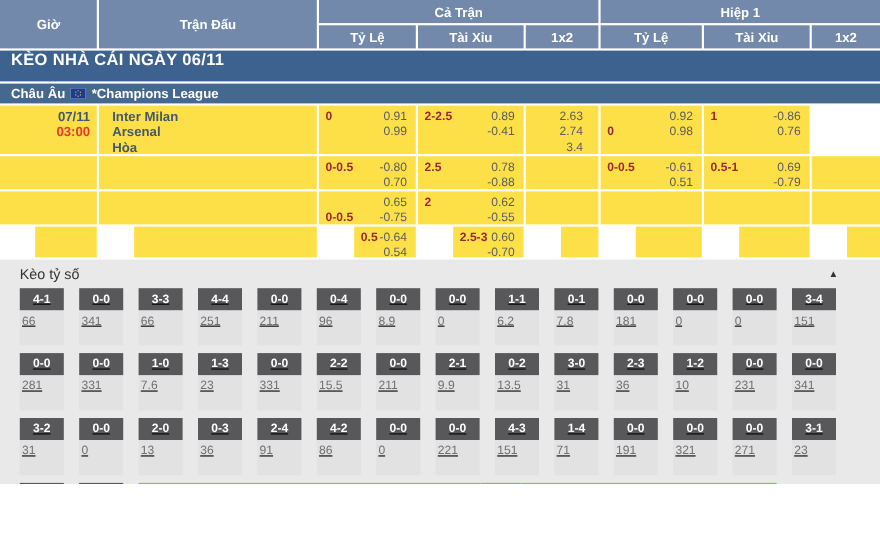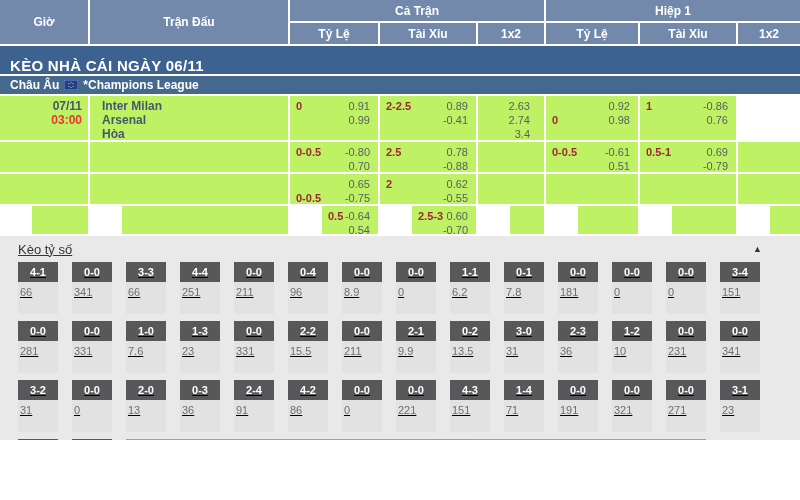--- a/index.html
+++ b/index.html
@@ -9,47 +9,47 @@
 
   
   .grid { display:grid; grid-template-columns:88px 198px 88px 96px 66px 92px 96px 62px; gap:2px; background:#fff; }
 
   
   .hdr { grid-template-rows:21px 21px; margin-bottom:2px; }
   .hc { background:#7289ac; color:#fff; font-size:12px; font-weight:bold;
         display:flex; align-items:center; justify-content:center; }
 
   
-  .band { background:#3d6290; color:#fff; height:28px; display:flex; align-items:flex-end;
+  .band { background:#3d6290; color:#fff; height:28px; display:flex; align-items:flex-start;
           padding-left:10px; font-size:15px; font-weight:bold; margin-bottom:2px; letter-spacing:.3px; }
   .league { background:#45688e; color:#fff; height:18px; display:flex; align-items:center;
             padding-left:10px; font-size:12px; font-weight:bold; margin-bottom:2px; gap:5px; }
   .flag { width:14px; height:10px; display:inline-block; }
 
   
   .orow { margin-bottom:2px; }
-  .cell { background:#bef264; overflow:hidden; }
+  .cell { background:#fde047; overflow:hidden; }
   .orow0 .cell { height:44px; } .orow1 .cell { height:30px; }
   .orow2 .cell { height:30px; } .orow3 .cell { height:28px;margin-left:32px; }
   .time-cell { text-align:right; padding:3px 6px 0 0; line-height:14px; }
   .date { color:#44586b; font-size:12px; font-weight:bold; }
   .time { color:#e8382f; font-size:12px; font-weight:bold; }
   .match-cell { padding:3px 0 12px 12px; line-height:14px; }
   .team { color:#44586b; font-size:12px; font-weight:bold; }
   .odds-cell { padding-top:3px; }
   .oline { display:flex; justify-content:space-between; padding:0 8px 0 6px; line-height:14px; }
   .hdp { color:#9e2533; font-size:11px; font-weight:bold; }
   .odd { color:#595d61; font-size:11px; }
   .x2line { text-align:right; padding-right:14px; font-size:11px; color:#595d61; line-height:14px; }
 
   
   .score-section { position:relative; background:#e9e9e9; height:266px; overflow:hidden; }
   .score-head { height:26px; display:flex; align-items:center; justify-content:space-between;
                 padding:0 38px 0 18px; }
-  .score-title { font-size:13px; color:#333;text-decoration:underline; }
+  .score-title { font-size:13px; color:#333; }
   .collapse { font-size:9px; color:#333; cursor:pointer; }
   .tile-row { display:flex; gap:14px; padding-left:18px; height:59px; align-items:flex-start;text-decoration:underline; }
   .tile { width:40px; height:52px; background:#e2e2e2; cursor:pointer; }
   .badge { height:20px; background:#58585a; color:#fff; font-size:11px; font-weight:bold;
            display:flex; align-items:center; justify-content:center; }
   .tval { font-size:11px; color:#6f6f6f; padding:4px 0 0 2px; }
   .other-panel { width:580px; height:52px; background:#84cc16; display:flex;
                  align-items:flex-start; justify-content:center; gap:20px; }
   .other-label { font-size:12px; color:#555; }
   .other-input { width:36px; height:26px; background:#fff; border:1px solid #a0a0a0;

